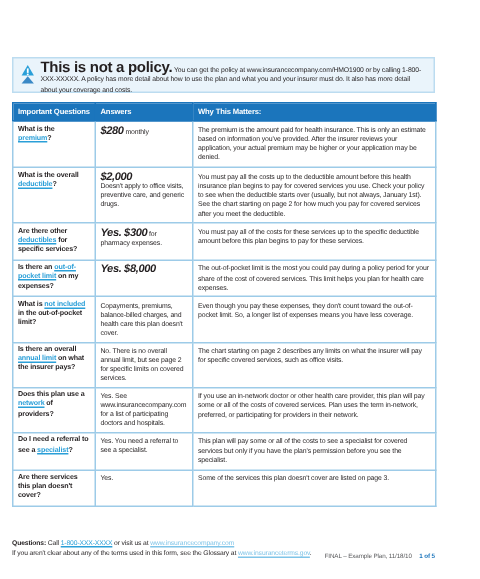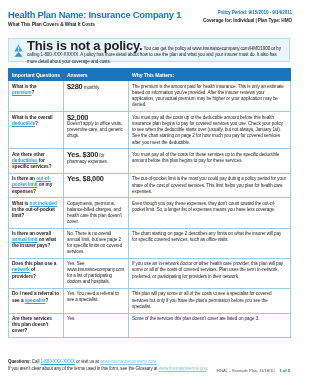--- a/index.html
+++ b/index.html
@@ -41,21 +41,21 @@
     box-sizing:border-box;
   }
   .notice-icon{
     position:absolute;left:5px;top:4px;width:9px;height:13px;
   }
   .notice-body{
     position:absolute;left:18px;top:3.5px;right:4px;
     font-size:4.55px;line-height:6.6px;color:#231f20;
     letter-spacing:-0.08px;text-align:left;
   }
-  .notice-strong{font-size:13px;font-weight:bold;letter-spacing:-0.2px;}
+  .notice-strong{font-size:10px;font-weight:bold;letter-spacing:-0.2px;}
 
   
   .tbl{
     position:absolute;left:8px;top:68px;width:282px;
     border-collapse:collapse;table-layout:fixed;
   }
   .tbl td,.tbl th{
     vertical-align:top;padding:2.4px 3px 2.4px 3px;
     border:0.5px solid #9dcbe8;
   }
@@ -73,51 +73,41 @@
   .q-cell{
     font-size:4.75px;font-weight:bold;line-height:6.2px;
     letter-spacing:-0.08px;color:#231f20;
   }
   .a-cell{
     font-size:4.6px;line-height:6.1px;letter-spacing:-0.08px;color:#231f20;
   }
   .w-cell{
     font-size:4.6px;line-height:6.3px;letter-spacing:-0.08px;color:#231f20;
   }
-  .big{font-size:7.4px;font-weight:bold;letter-spacing:-0.25px;}
+  .big{font-size:7.4px;font-weight:bold;letter-spacing:-0.25px;font-style:italic;}
   .lnk{color:#2a9fd8;font-weight:bold;text-decoration:underline;}
   .lnk-plain{color:#2a9fd8;text-decoration:underline;font-weight:normal;}
   .url{color:#7fc4e8;text-decoration:underline;}
 
   
   .footer{position:absolute;left:8px;top:358px;width:282px;}
   .foot-line{
     font-size:4.5px;line-height:7px;color:#231f20;letter-spacing:-0.08px;
   }
   .foot-meta{
     position:absolute;right:0;top:9.5px;
     font-size:4.2px;color:#58595b;letter-spacing:-0.08px;white-space:nowrap;
   }
   .pageno{color:#1b75bc;font-weight:bold;margin-left:5px;}
 </style>
 </head>
 <body>
 
 <div class="page">
 
-  <div class="header">
-    <div class="hdr-left">
-      <div class="plan-title">Health Plan Name: Insurance Company 1</div>
-      <div class="plan-sub">What This Plan Covers &amp; What It Costs</div>
-    </div>
-    <div class="hdr-right">
-      <div class="policy-period">Policy Period: 9/15/2010 - 9/14/2011</div>
-      <div class="coverage-for">Coverage for: Individual | Plan Type: HMO</div>
-    </div>
-  </div>
 
   <div class="notice">
     <span class="notice-icon">
       <svg width="9" height="13" viewBox="0 0 9 13">
         <path d="M4.5 0.4 L8.6 7.4 L0.4 7.4 Z" fill="#2a9fd8"></path>
         <rect x="3.9" y="2.6" width="1.2" height="3" fill="#ffffff"></rect>
         <rect x="3.9" y="6.1" width="1.2" height="1" fill="#ffffff"></rect>
         <path d="M4.5 7.9 L8.6 12.7 L0.4 12.7 Z" fill="#1b75bc" opacity="0.85"></path>
       </svg>
     </span>

